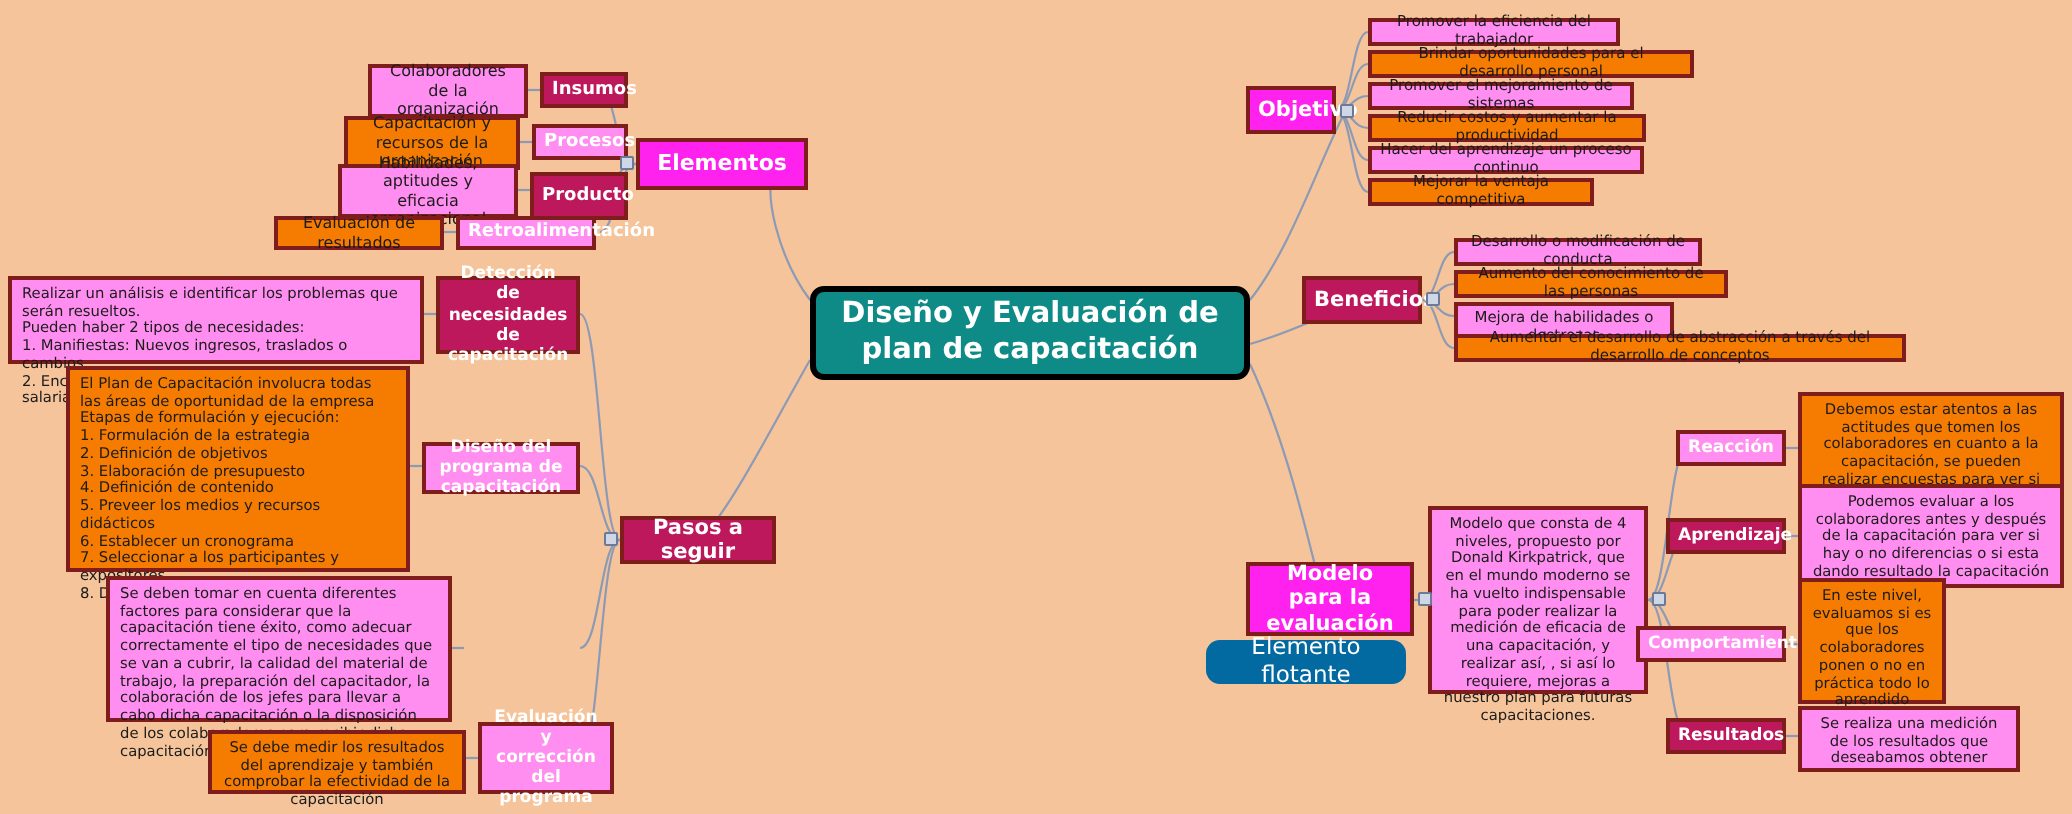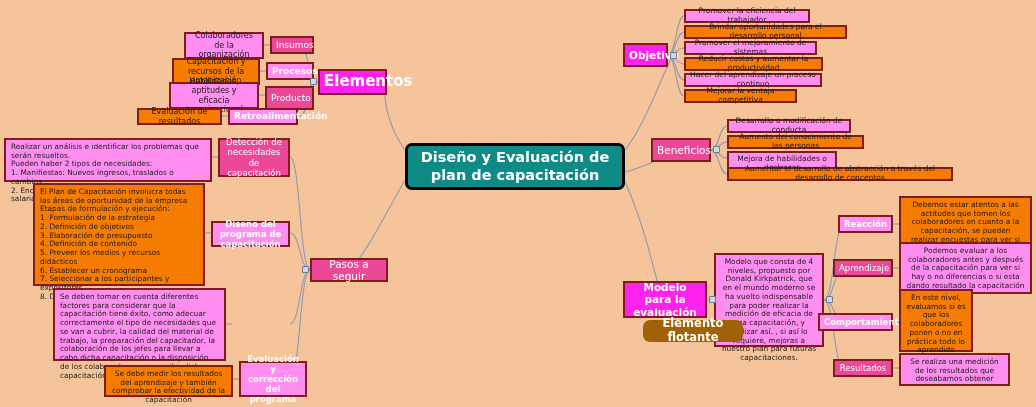--- a/index.html
+++ b/index.html
@@ -46,40 +46,39 @@
   .pink-w {             
     background: #ff8ef0;
     color: #ffffff;
     font-weight: bold;
   }
   .orange {             
     background: #f57c00;
     color: #1b1b1b;
   }
   .orange-w {           
-    background: #ec4899;
-    color: #ffffff;
-    font-weight: normal;
+    background: #be185d;
+    color: #ffffff;
+    font-weight: bold;
   }
   .teal {
     background: #0e8b86;
     color: #ffffff;
     font-weight: bold;
     border: 3px solid #000000;
     border-radius: 7px;
     font-size: 14.5px;
   }
   .blue {
-    background: #a16207;
-    color: #ffffff;
-    font-weight: bold;
+    background: #0369a1;
+    color: #ffffff;
+    font-weight: normal;
     border: none;
     border-radius: 7px;
     font-size: 11.5px;
-    margin-left: 40px;
   }
   .para {               
     align-items: flex-start;
     text-align: left;
     padding: 3px 5px;
   }
   .para-c {
     align-items: flex-start;
     text-align: center;
     padding: 3px 5px;
@@ -156,21 +155,21 @@
       <path d="M893,268 L899,268"></path>
       <path d="M893,322 L899,322"></path>
       <path d="M893,368 L899,368"></path>
     </g>
   </svg>
 
   <div class="node teal" style="left:405px; top:143px; width:220px; height:47px;">
     <span class="txt">Diseño y Evaluación de plan de capacitación</span>
   </div>
 
-  <div class="node magenta" style="left:318px; top:69px; width:69px; height:26px; font-size:15px;">
+  <div class="node magenta" style="left:318px; top:69px; width:86px; height:26px; font-size:11px;">
     <span class="txt">Elementos</span>
   </div>
   <div class="dot" style="left:310px; top:78px;"></div>
 
   <div class="node orange-w" style="left:270px; top:36px; width:44px; height:18px; font-size:9px;">
     <span class="txt">Insumos</span>
   </div>
   <div class="node pink" style="left:184px; top:32px; width:80px; height:27px; font-size:8px;">
     <span class="txt">Colaboradores de la organización</span>
   </div>

